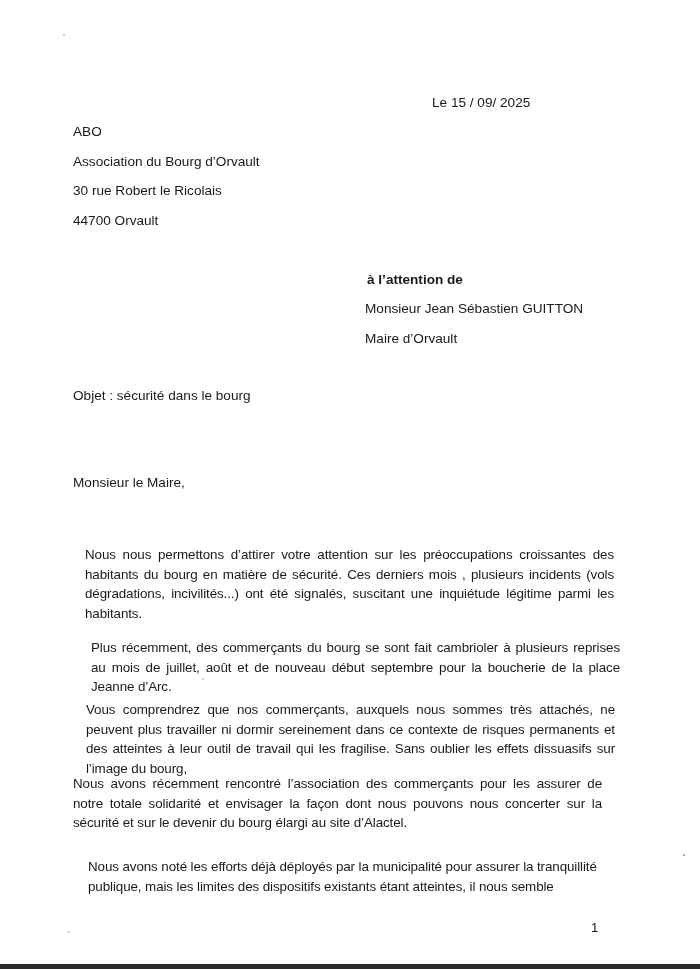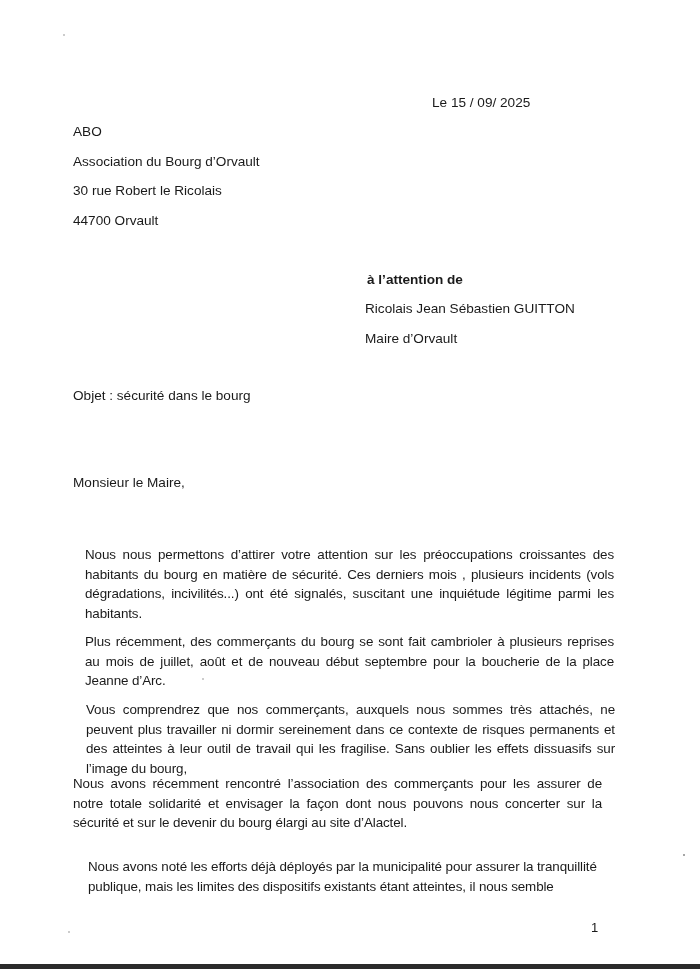--- a/index.html
+++ b/index.html
@@ -74,31 +74,31 @@
 
   <div>
     <div class="abs sender s1">ABO</div>
     <div class="abs sender s2">Association du Bourg d’Orvault</div>
     <div class="abs sender s3">30 rue Robert le Ricolais</div>
     <div class="abs sender s4">44700 Orvault</div>
   </div>
 
   <div>
     <div class="abs recipient r1">à l’attention de</div>
-    <div class="abs recipient r2">Ricolais Jean Sébastien GUITTON</div>
+    <div class="abs recipient r2">Monsieur Jean Sébastien GUITTON</div>
     <div class="abs recipient r3">Maire d’Orvault</div>
   </div>
 
   <div class="abs subject">Objet : sécurité dans le bourg</div>
 
   <div class="abs salutation">Monsieur le Maire,</div>
 
   <div>
     <p class="body-text p1" style="margin:12px">Nous nous permettons d’attirer votre attention sur les préoccupations croissantes des habitants du bourg en matière de sécurité. Ces derniers mois , plusieurs incidents (vols dégradations, incivilités...) ont été signalés, suscitant une inquiétude légitime parmi les habitants.</p>
-    <p class="body-text p2" style="margin:12px">Plus récemment, des commerçants du bourg se sont fait cambrioler à plusieurs reprises au mois de juillet, août et de nouveau début septembre pour la boucherie de la place Jeanne d’Arc.</p>
+    <p class="body-text p2" style="margin:18px">Plus récemment, des commerçants du bourg se sont fait cambrioler à plusieurs reprises au mois de juillet, août et de nouveau début septembre pour la boucherie de la place Jeanne d’Arc.</p>
     <p class="body-text p3" style="margin:13px">Vous comprendrez que nos commerçants, auxquels nous sommes très attachés, ne peuvent plus travailler ni dormir sereinement dans ce contexte de risques permanents et des atteintes à leur outil de travail qui les fragilise. Sans oublier les effets dissuasifs sur l’image du bourg,</p>
     <p class="body-text p4" style="margin:0">Nous avons récemment rencontré l’association des commerçants pour les assurer de notre totale solidarité et envisager la façon dont nous pouvons nous concerter sur la sécurité et sur le devenir du bourg élargi au site d’Alactel.</p>
     <p class="body-text p5" style="margin:15px">Nous avons noté les efforts déjà déployés par la municipalité pour assurer la tranquillité publique, mais les limites des dispositifs existants étant atteintes, il nous semble</p>
   </div>
 
   <div class="abs page-number">1</div>
 
   <span class="speck" style="left:63px; top:18px;"></span>
   <span class="speck" style="left:202px; top:662px;"></span>
   <span class="speck" style="left:683px; top:838px; background:#888;"></span>

